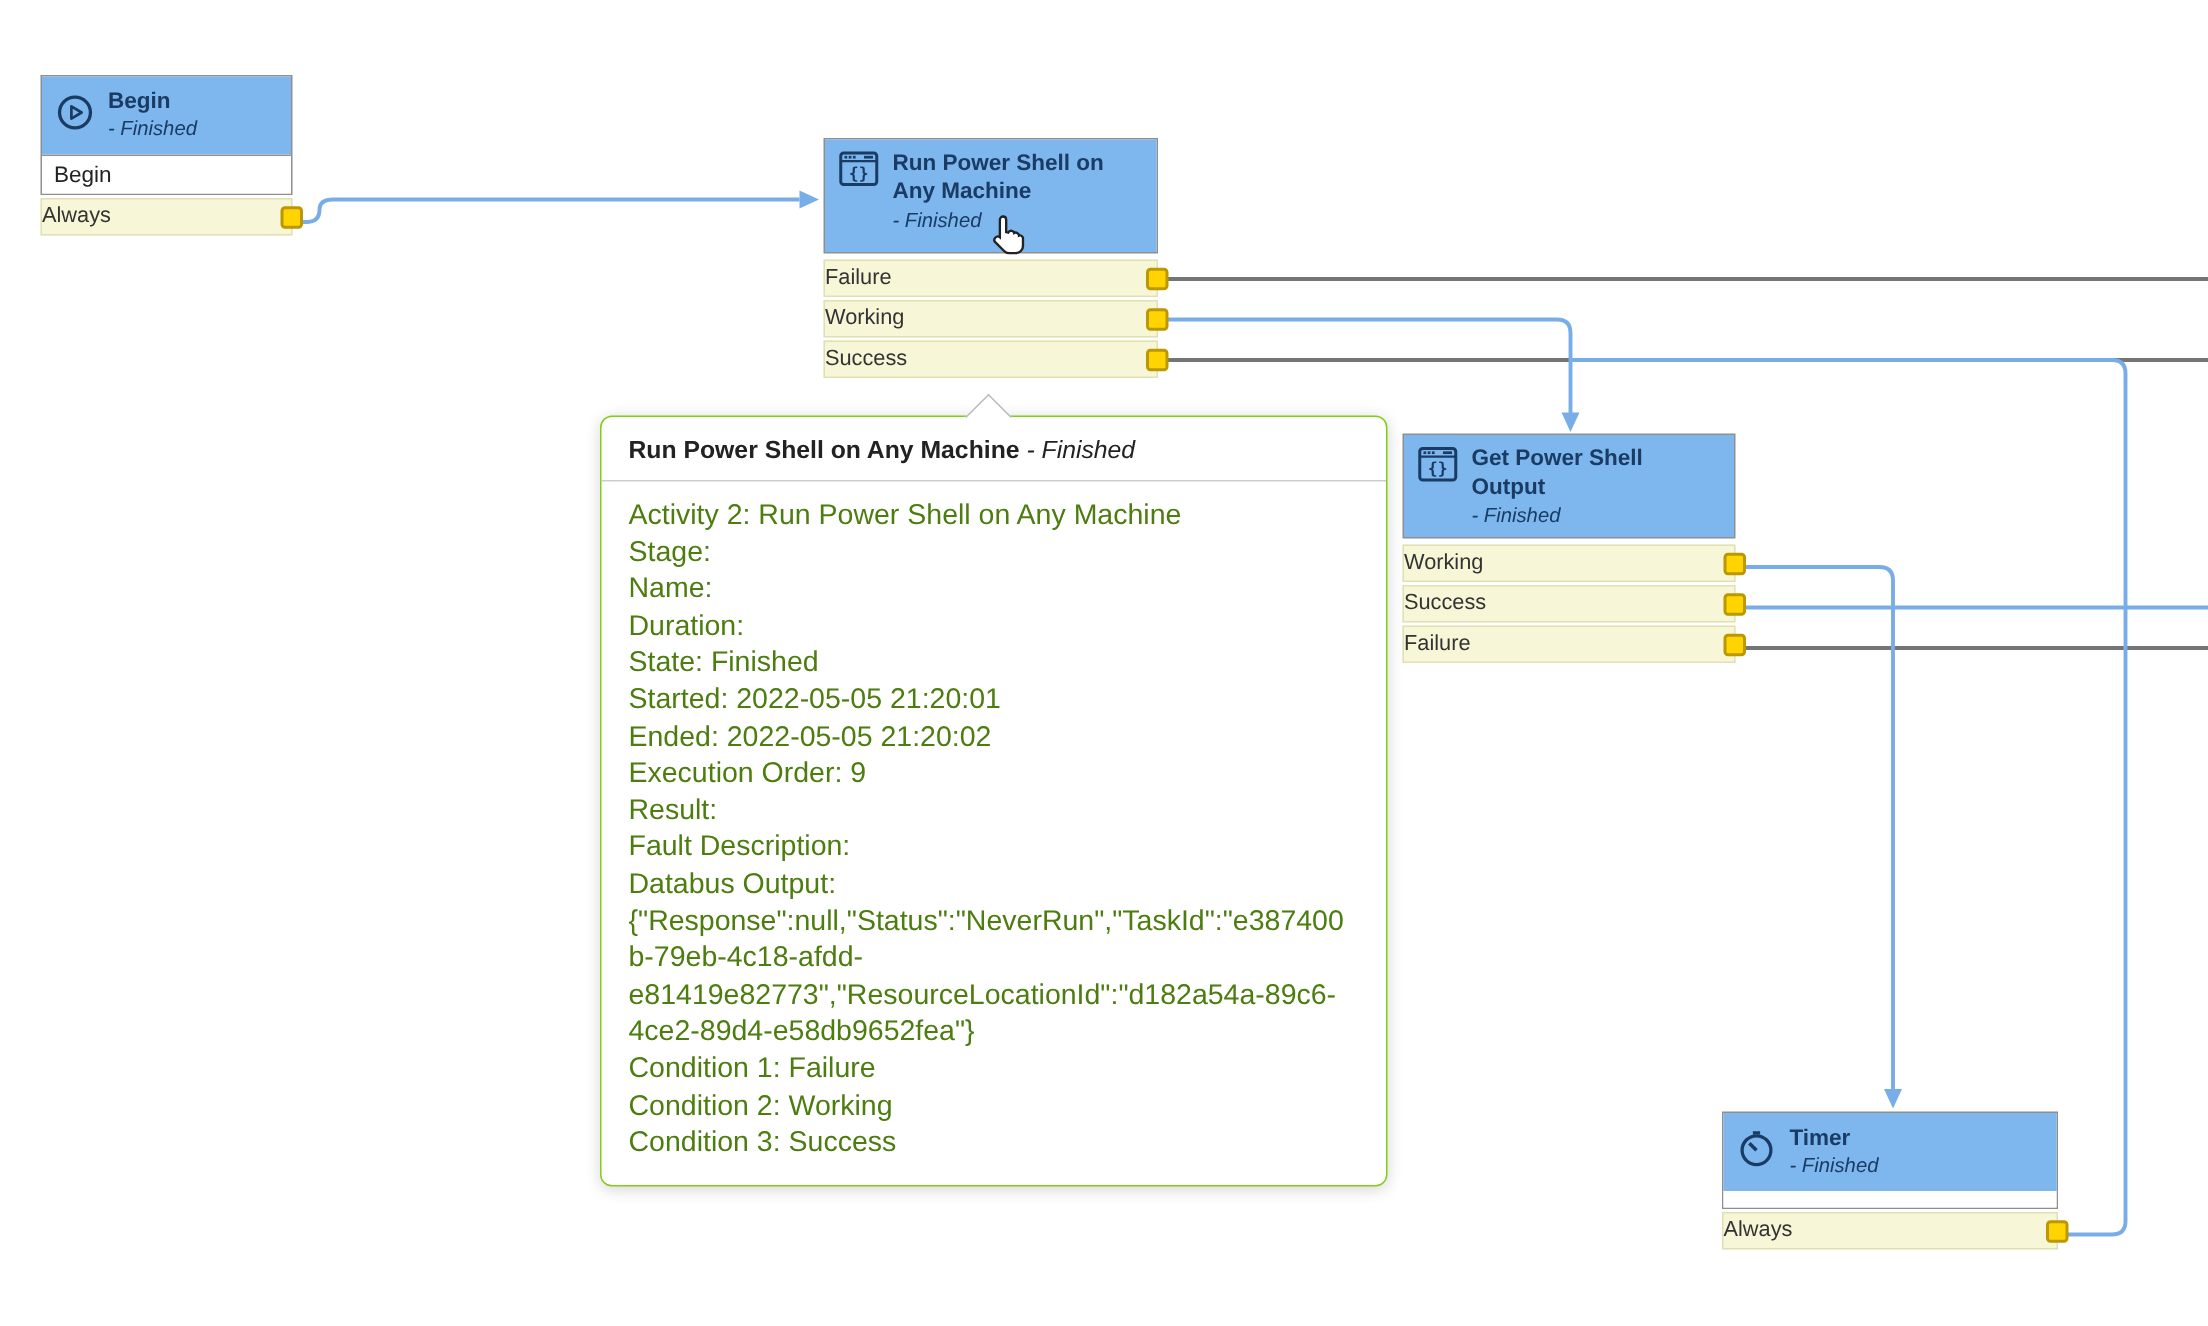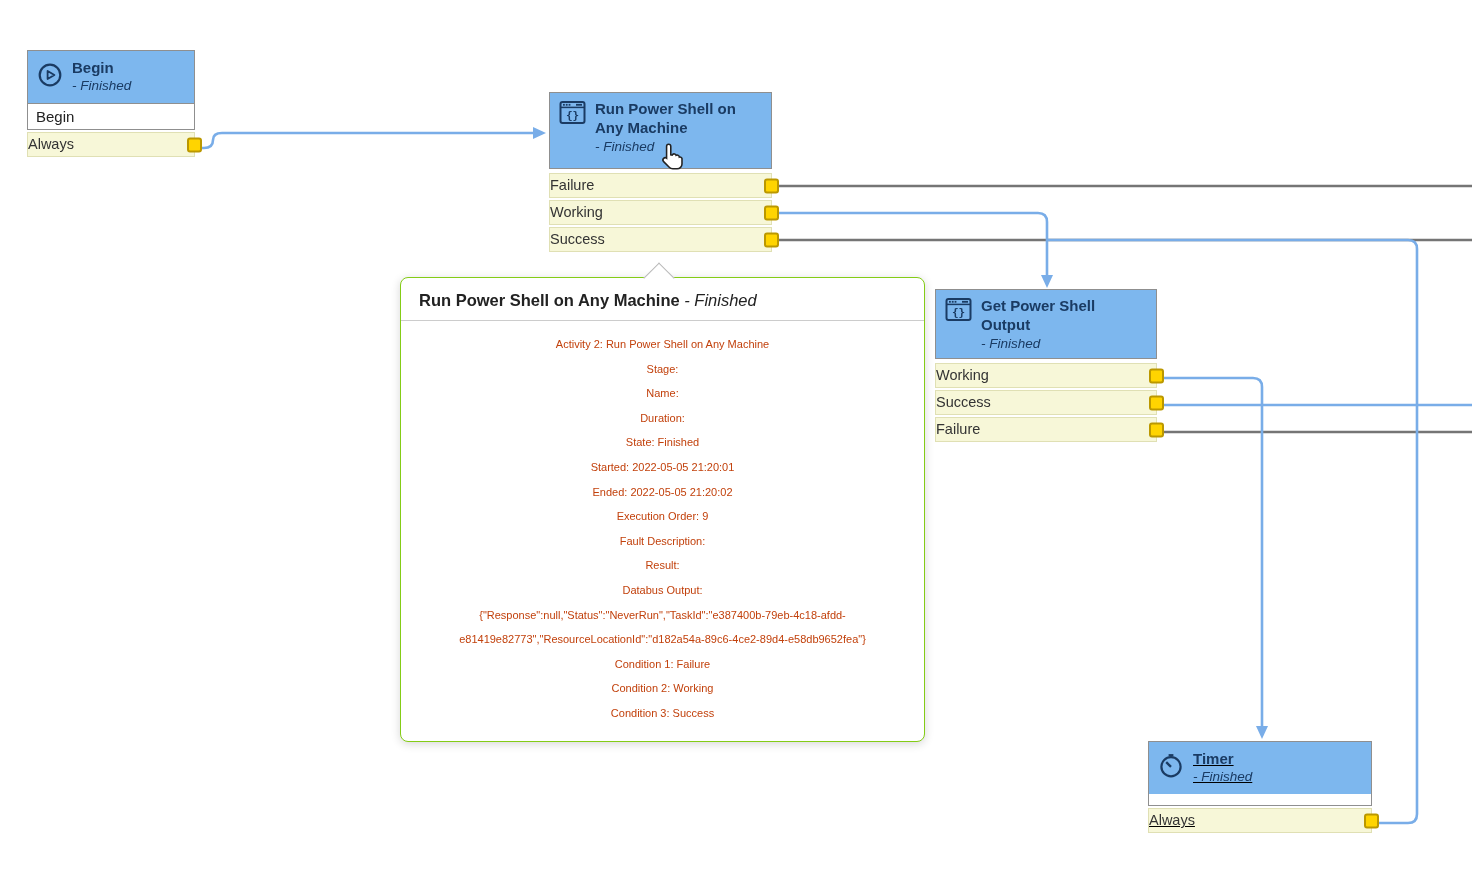--- a/index.html
+++ b/index.html
@@ -22,22 +22,22 @@
         background:#ffd400;border:2px solid #bb9800;border-radius:3px;box-sizing:border-box;z-index:3;}
   .icon{flex:0 0 auto;color:#1a3b63;}
   
   #tooltip{position:absolute;left:400px;top:277px;width:523px;background:#fff;z-index:4;
            border:1px solid #84cc16;border-radius:8px;box-shadow:0 2px 10px rgba(0,0,0,.16);}
   #tooltip .caret{position:absolute;left:247px;top:-11px;width:21px;height:21px;background:#fff;
            transform:rotate(45deg);border-left:1px solid #b9b9b9;border-top:1px solid #b9b9b9;}
   #tooltip .tt-title{padding:13px 18px 10px;font-size:16.5px;color:#222;border-bottom:1px solid #ccc;}
   #tooltip .tt-title .b{font-weight:bold;}
   #tooltip .tt-title .i{font-style:italic;}
-  #tooltip .tt-body{padding:11px 18px 15px;font-size:11px;line-height:24.6px;color:#c2410c;
-           overflow-wrap:break-word;word-wrap:break-word;text-align:center;}
+  #tooltip .tt-body{padding:11px 18px 15px;font-size:19px;line-height:24.6px;color:#4d7c0f;
+           overflow-wrap:break-word;word-wrap:break-word;}
   #cursor{position:absolute;left:660px;top:142px;z-index:6;}
 </style>
 </head>
 <body>
 
 <div id="canvas">
 
   <svg id="wires" width="1472" height="884">
 
     <path d="M772 186 H1472" fill="none" stroke-width="2.6" stroke="#757575"></path>
@@ -139,21 +139,21 @@
     <div class="cond">
       <span>Success</span>
       <span class="port"></span>
     </div>
     <div class="cond">
       <span>Failure</span>
       <span class="port"></span>
     </div>
   </div>
 
-  <div class="node" style="left:1148px;top:741px;width:224px;text-decoration:underline;">
+  <div class="node" style="left:1148px;top:741px;width:224px;">
     <div class="frame">
       <div class="nhead center" style="height:52px;">
         <span class="icon">
           <svg width="26" height="26" viewBox="0 0 26 26">
             <circle cx="13" cy="13.8" r="9.6" fill="none" stroke="#1a3b63" stroke-width="2.2"></circle>
             <line x1="13" y1="13.8" x2="8.2" y2="9.2" stroke="#1a3b63" stroke-width="2.4"></line>
             <line x1="10.6" y1="2.2" x2="15.4" y2="2.2" stroke="#1a3b63" stroke-width="2.2"></line>
           </svg>
         </span>
         <span class="ht">
@@ -176,22 +176,22 @@
     </div>
     <div class="tt-body">
         <div>Activity 2: Run Power Shell on Any Machine</div>
         <div>Stage:</div>
         <div>Name:</div>
         <div>Duration:</div>
         <div>State: Finished</div>
         <div>Started: 2022-05-05 21:20:01</div>
         <div>Ended: 2022-05-05 21:20:02</div>
         <div>Execution Order: 9</div>
+        <div>Result:</div>
         <div>Fault Description:</div>
-        <div>Result:</div>
         <div>Databus Output:</div>
         <div>{"Response":null,"Status":"NeverRun","TaskId":"e387400b-79eb-4c18-afdd-e81419e82773","ResourceLocationId":"d182a54a-89c6-4ce2-89d4-e58db9652fea"}</div>
         <div>Condition 1: Failure</div>
         <div>Condition 2: Working</div>
         <div>Condition 3: Success</div>
       </div>
   </div>
 
   <div id="cursor">
     <svg width="25" height="28" viewBox="0 0 16 18">

